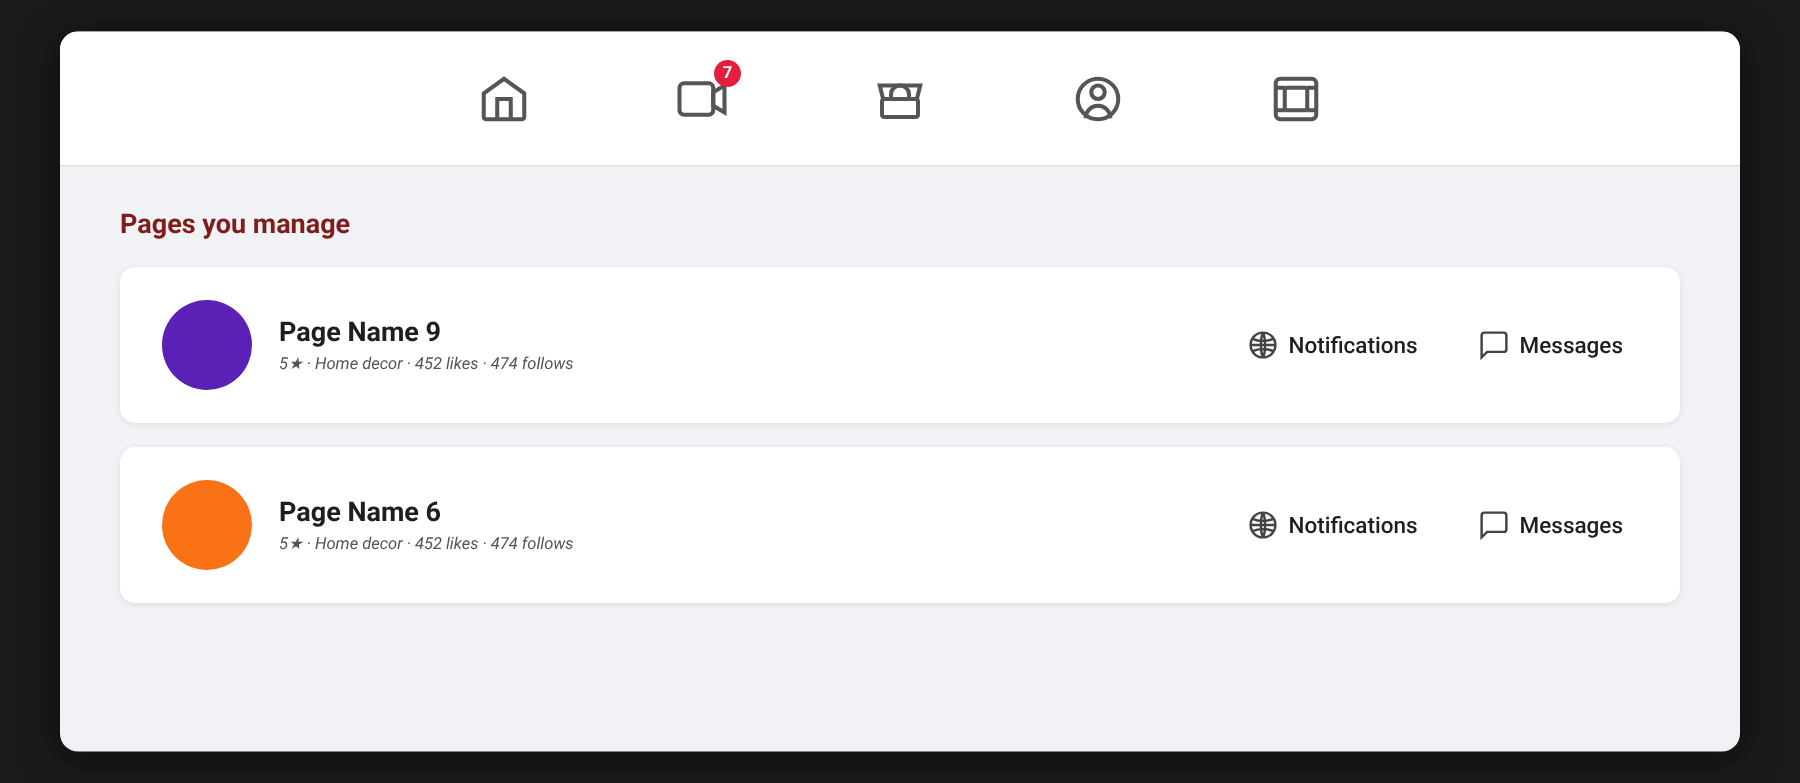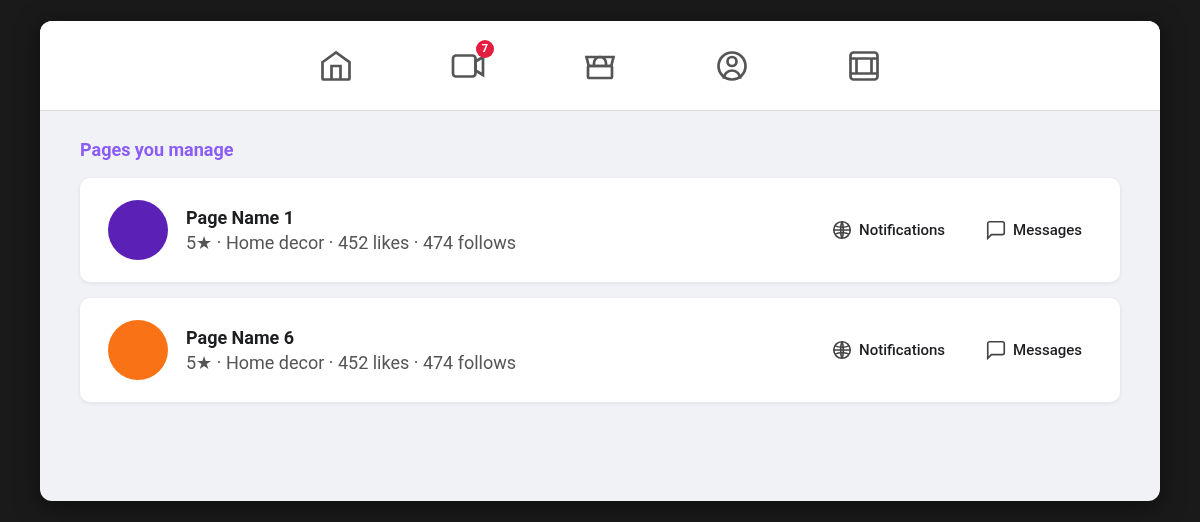--- a/index.html
+++ b/index.html
@@ -57,21 +57,21 @@
       display: flex;
       align-items: center;
       justify-content: center;
     }
     .main-content {
       padding: 28px 40px;
     }
     .section-title {
       font-size: 18px;
       font-weight: 700;
-      color: #8b5cf6;
+      color: #7f1d1d;
       margin-bottom: 18px;
     }
     .page-card {
       background: #ffffff;
       border-radius: 10px;
       padding: 22px 28px;
       display: flex;
       align-items: center;
       justify-content: space-between;
       margin-bottom: 16px;
@@ -91,22 +91,23 @@
     .page-avatar.purple { background: #5b21b6; }
     .page-avatar.orange { background: #f97316; }
     .page-info {}
     .page-name {
       font-size: 18px;
       font-weight: 700;
       color: #1c1e21;
       margin-bottom: 4px;
     }
     .page-meta {
-      font-size: 18px;
+      font-size: 11px;
       color: #555;
+      font-style: italic;
     }
     .page-actions {
       display: flex;
       align-items: flex-start;
       gap: 20px;
     }
     .action-btn {
       display: flex;
       align-items: center;
       gap: 6px;
@@ -173,21 +174,21 @@
     </div>
   </nav>
 
   <main class="main-content">
     <h2 class="section-title">Pages you manage</h2>
 
     <div class="page-card">
       <div class="page-left">
         <div class="page-avatar purple"></div>
         <div class="page-info">
-          <div class="page-name">Page Name 1</div>
+          <div class="page-name">Page Name 9</div>
           <div class="page-meta">5★ · Home decor · 452 likes · 474 follows</div>
         </div>
       </div>
       <div class="page-actions">
         <div class="action-btn">
           <svg class="action-icon" viewBox="0 0 24 24" fill="none" stroke="currentColor" stroke-width="1.8">
             <circle cx="12" cy="12" r="9"></circle>
             <path d="M12 3c-2 4-2 14 0 18M12 3c2 4 2 14 0 18M3 12h18"></path>
             <path d="M4.5 7.5c2 1 5 1.5 7.5 1.5s5.5-.5 7.5-1.5M4.5 16.5c2-1 5-1.5 7.5-1.5s5.5.5 7.5 1.5"></path>
           </svg>

